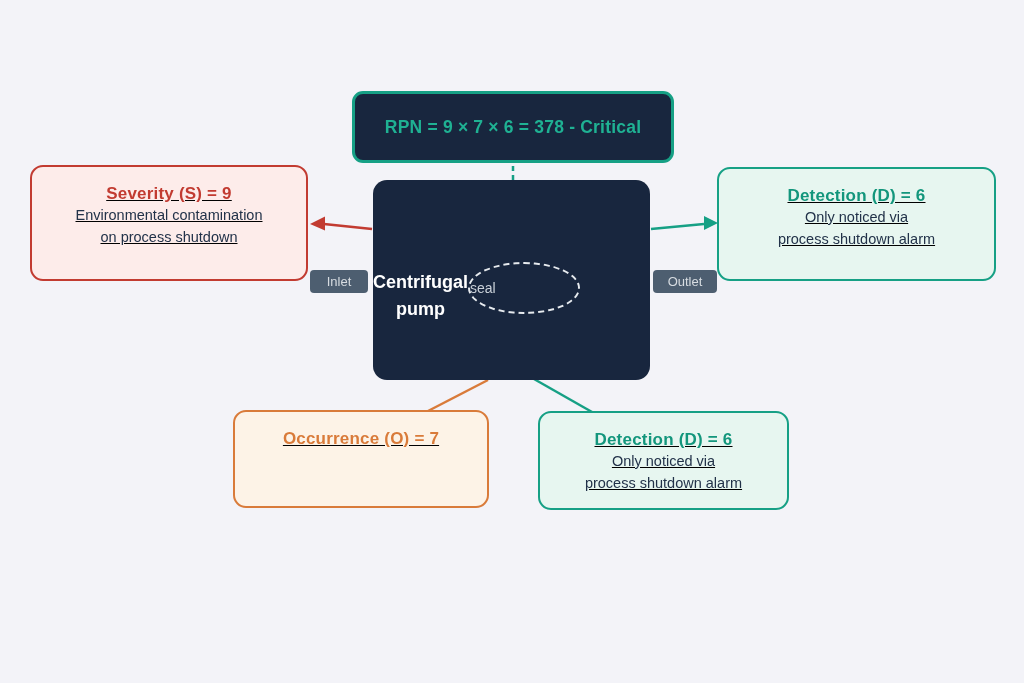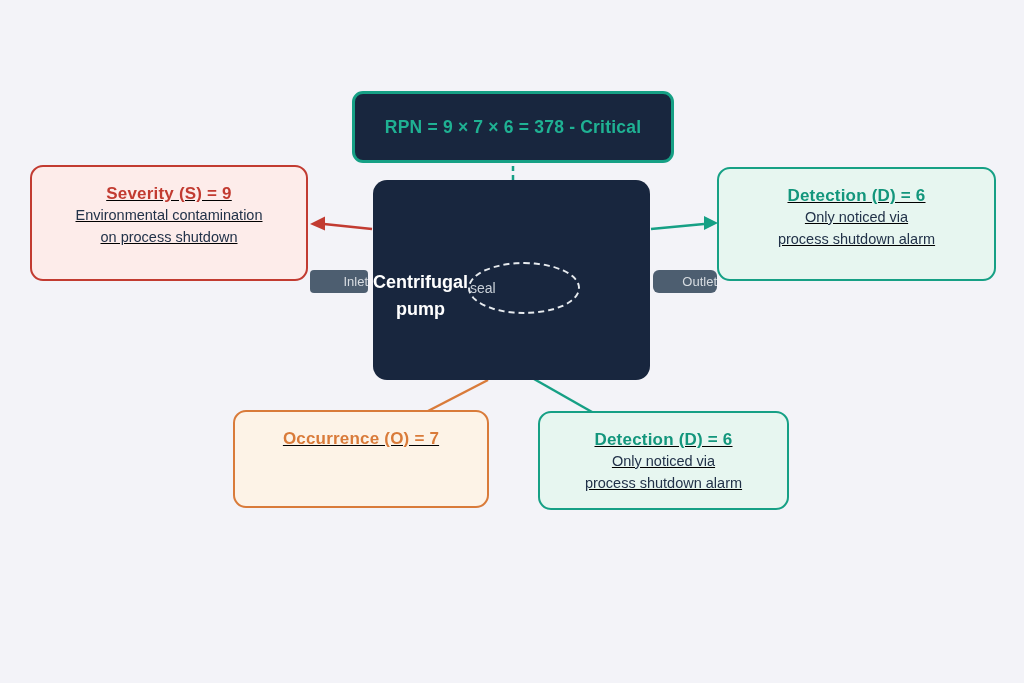--- a/index.html
+++ b/index.html
@@ -60,25 +60,25 @@
     border-radius: 50%;
     display: flex; align-items: center; justify-content: flex-start;
   }
   .seal-label { color: #c9d0d8; font-size: 14px; }
 
   
   .port-badge {
     height: 23px;
     background: var(--slate, #4d5e70);
     border-radius: 4px;
-    display: flex; align-items: center; justify-content: flex-end;
+    display: flex; align-items: center; justify-content: center;
     z-index: 3;
   }
   .inlet-badge  { left: 310px; top: 270px; width: 58px; }
-  .outlet-badge { left: 653px; top: 270px; width: 64px; border-radius: 6px; }
+  .outlet-badge { left: 653px; top: 270px; width: 64px; }
   .port-label { color: #d7dce1; font-size: 13px; }
 
   
   .card {
     border-radius: 13px;
     padding-top: 17px;
     text-align: center;
     text-decoration: underline;
   }
   .card-title {

